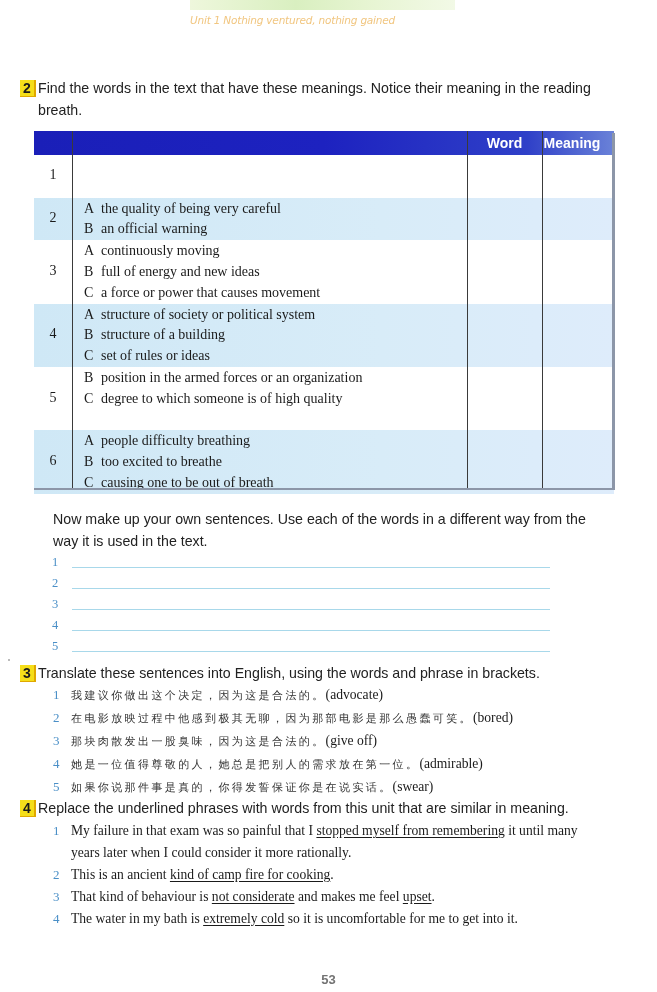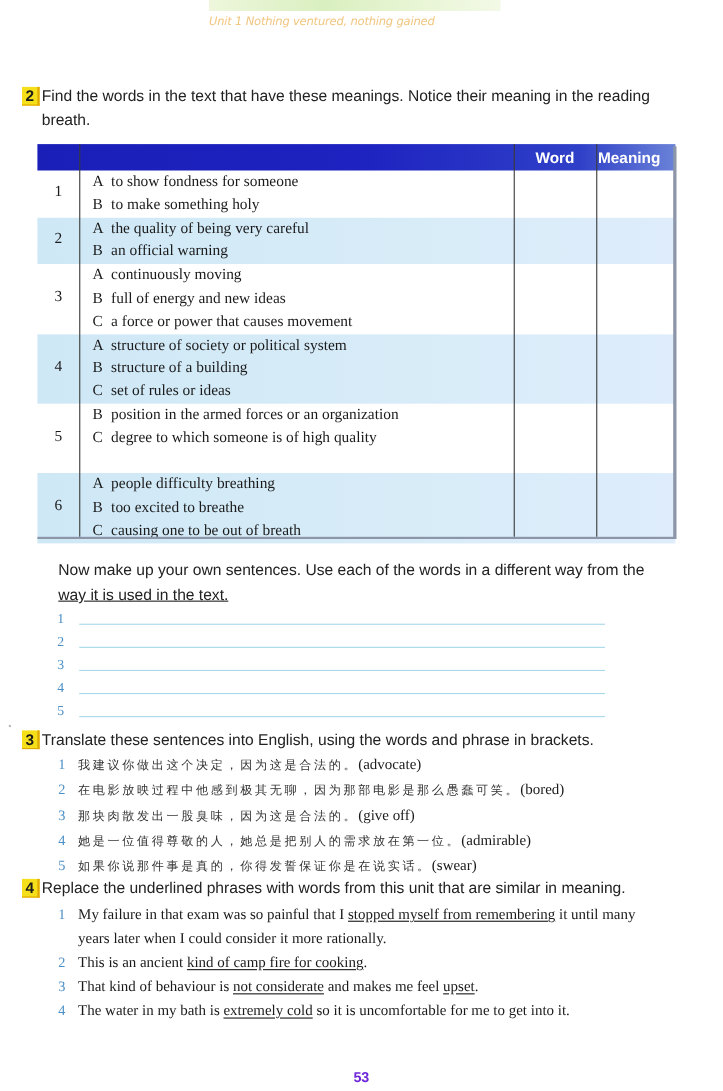--- a/index.html
+++ b/index.html
@@ -62,21 +62,21 @@
   
   .list { position: absolute; left: 53px; }
   .li { position: relative; font-size: 13.6px; line-height: 22px; white-space: nowrap; }
   .li .n { position: absolute; left: 0; top: 0; color: #4a8fc7; font-size: 13px; }
   .li .body { display: block; padding-left: 18px; }
   .li .zh { font-family: "DejaVu Serif", serif; font-size: 11px; letter-spacing: 2.4px; color: #333; }
   .u { text-decoration: underline; text-underline-offset: 2px; }
 
   .page-num {
     position: absolute; left: 0; width: 657px; top: 972px; text-align: center;
-    font-family: "Liberation Sans", sans-serif; font-weight: bold; font-size: 13px; color: #6d28d9;
+    font-family: "Liberation Sans", sans-serif; font-weight: bold; font-size: 13px; color: #737373;
   }
   .margin-dot { position: absolute; left: 8px; top: 659px; width: 2px; height: 2px; background: #bbb; }
 </style>
 </head>
 <body>
 
 <div class="header-band"></div>
 <div class="running-head">Unit 1 Nothing ventured, nothing gained</div>
 <div class="margin-dot"></div>
 
@@ -86,24 +86,20 @@
 </div>
 
 <div class="vtable">
   <div class="vhead">
     <span class="h-word">Word</span>
     <span class="h-mean">Meaning</span>
   </div>
   <div id="vrows">
       <div class="vrow" style="top: 24px; height: 42.6px;">
         <span class="num" style="top: 12.3px;">1</span>
-        <div class="opts">
-          <div class="opt"><span class="letter">A</span><span>to show fondness for someone</span></div>
-          <div class="opt"><span class="letter">B</span><span>to make something holy</span></div>
-        </div>
         <div style="position: absolute; left: 434px; width: 74px; top: 0px; height: 100%;"></div>
         <div style="position: absolute; left: 509px; width: 69px; top: 0px; height: 100%;"></div>
       </div>
       <div class="vrow shaded" style="top: 66.6px; height: 42.6px;">
         <span class="num" style="top: 12.3px;">2</span>
         <div class="opts">
           <div class="opt"><span class="letter">A</span><span>the quality of being very careful</span></div>
           <div class="opt"><span class="letter">B</span><span>an official warning</span></div>
         </div>
         <div style="position: absolute; left: 434px; width: 74px; top: 0px; height: 100%;"></div>
@@ -151,21 +147,21 @@
     </div>
   <div class="vline" style="left:38px;height:357px;"></div>
   <div class="vline" style="left:433px;height:357px;"></div>
   <div class="vline" style="left:508px;height:357px;"></div>
   <div class="vbottom"></div>
   <div class="vright"></div>
 </div>
 
 <div class="instr" style="top:508px; left:53px;">
   <span>Now make up your own sentences. Use each of the words in a different way from the</span>
-  <span style="display:block;text-decoration:underline;">way it is used in the text.</span>
+  <span style="display:block;">way it is used in the text.</span>
 </div>
 
 <div class="writelines" id="writelines">
     <div class="wline">
       <span class="n">1</span>
       <div class="rule"></div>
     </div>
     <div class="wline">
       <span class="n">2</span>
       <div class="rule"></div>

